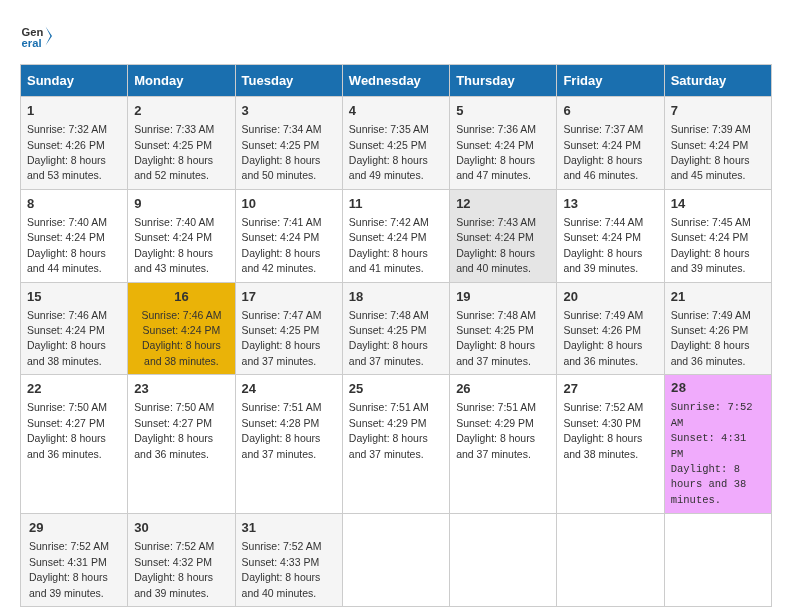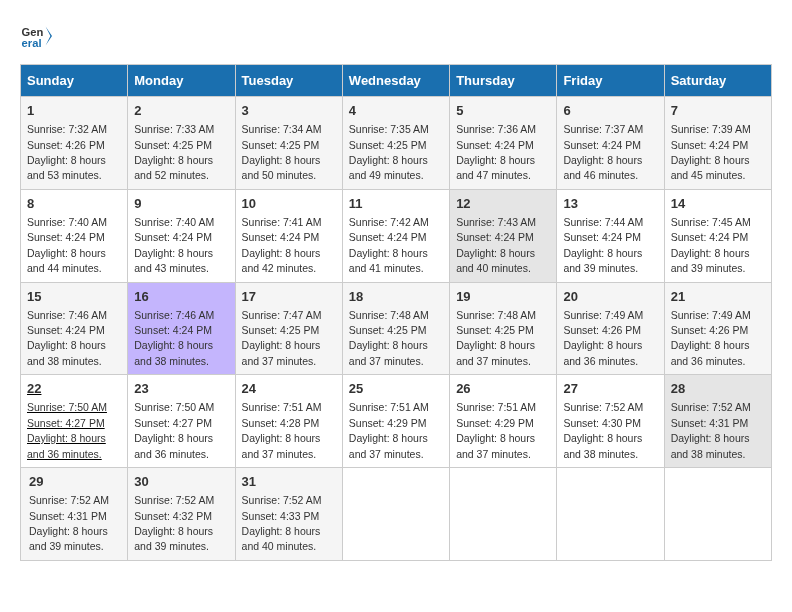--- a/index.html
+++ b/index.html
@@ -151,47 +151,47 @@
         <td style="background: #e5e5e5;"><span class="day-num">12</span>
 <span class="day-info">Sunrise: 7:43 AM<br>Sunset: 4:24 PM<br>Daylight: 8 hours and 40 minutes.</span></td>
         <td style="background: rgb(255, 255, 255);"><span class="day-num">13</span>
 <span class="day-info">Sunrise: 7:44 AM<br>Sunset: 4:24 PM<br>Daylight: 8 hours and 39 minutes.</span></td>
         <td style="background: rgb(255, 255, 255);"><span class="day-num">14</span>
 <span class="day-info">Sunrise: 7:45 AM<br>Sunset: 4:24 PM<br>Daylight: 8 hours and 39 minutes.</span></td>
       </tr>
       <tr>
         <td style="background: rgb(245, 245, 245); margin-top: 8px;"><span class="day-num">15</span>
 <span class="day-info">Sunrise: 7:46 AM<br>Sunset: 4:24 PM<br>Daylight: 8 hours and 38 minutes.</span></td>
-        <td style="background: #c4b5fd;"><span class="day-num">16</span>
+        <td style="background: #eab308; text-align: center;"><span class="day-num">16</span>
 <span class="day-info">Sunrise: 7:46 AM<br>Sunset: 4:24 PM<br>Daylight: 8 hours and 38 minutes.</span></td>
         <td style="background: rgb(245, 245, 245);"><span class="day-num">17</span>
 <span class="day-info">Sunrise: 7:47 AM<br>Sunset: 4:25 PM<br>Daylight: 8 hours and 37 minutes.</span></td>
         <td style="background: rgb(245, 245, 245);"><span class="day-num">18</span>
 <span class="day-info">Sunrise: 7:48 AM<br>Sunset: 4:25 PM<br>Daylight: 8 hours and 37 minutes.</span></td>
         <td style="background: rgb(245, 245, 245);"><span class="day-num">19</span>
 <span class="day-info">Sunrise: 7:48 AM<br>Sunset: 4:25 PM<br>Daylight: 8 hours and 37 minutes.</span></td>
         <td style="background: rgb(245, 245, 245);"><span class="day-num">20</span>
 <span class="day-info">Sunrise: 7:49 AM<br>Sunset: 4:26 PM<br>Daylight: 8 hours and 36 minutes.</span></td>
         <td style="background: rgb(245, 245, 245);"><span class="day-num">21</span>
 <span class="day-info">Sunrise: 7:49 AM<br>Sunset: 4:26 PM<br>Daylight: 8 hours and 36 minutes.</span></td>
       </tr>
       <tr>
-        <td style="background: rgb(255, 255, 255); text-decoration: underline;"><span class="day-num">22</span>
+        <td style="background: rgb(255, 255, 255);"><span class="day-num">22</span>
 <span class="day-info">Sunrise: 7:50 AM<br>Sunset: 4:27 PM<br>Daylight: 8 hours and 36 minutes.</span></td>
         <td style="background: rgb(255, 255, 255);"><span class="day-num">23</span>
 <span class="day-info">Sunrise: 7:50 AM<br>Sunset: 4:27 PM<br>Daylight: 8 hours and 36 minutes.</span></td>
         <td style="background: rgb(255, 255, 255);"><span class="day-num">24</span>
 <span class="day-info">Sunrise: 7:51 AM<br>Sunset: 4:28 PM<br>Daylight: 8 hours and 37 minutes.</span></td>
         <td style="background: rgb(255, 255, 255); margin-left: 38px;"><span class="day-num">25</span>
 <span class="day-info">Sunrise: 7:51 AM<br>Sunset: 4:29 PM<br>Daylight: 8 hours and 37 minutes.</span></td>
         <td style="background: rgb(255, 255, 255);"><span class="day-num">26</span>
 <span class="day-info">Sunrise: 7:51 AM<br>Sunset: 4:29 PM<br>Daylight: 8 hours and 37 minutes.</span></td>
         <td style="background: rgb(255, 255, 255);"><span class="day-num">27</span>
 <span class="day-info">Sunrise: 7:52 AM<br>Sunset: 4:30 PM<br>Daylight: 8 hours and 38 minutes.</span></td>
-        <td style="background: #e5e5e5;"><span class="day-num">28</span>
+        <td style="background: #f0abfc; font-family: Liberation Mono, monospace;"><span class="day-num">28</span>
 <span class="day-info">Sunrise: 7:52 AM<br>Sunset: 4:31 PM<br>Daylight: 8 hours and 38 minutes.</span></td>
       </tr>
       <tr>
         <td style="background: rgb(245, 245, 245); padding-left: 8px;"><span class="day-num">29</span>
 <span class="day-info">Sunrise: 7:52 AM<br>Sunset: 4:31 PM<br>Daylight: 8 hours and 39 minutes.</span></td>
         <td style="background: rgb(245, 245, 245);"><span class="day-num">30</span>
 <span class="day-info">Sunrise: 7:52 AM<br>Sunset: 4:32 PM<br>Daylight: 8 hours and 39 minutes.</span></td>
         <td style="background: rgb(245, 245, 245);"><span class="day-num">31</span>
 <span class="day-info">Sunrise: 7:52 AM<br>Sunset: 4:33 PM<br>Daylight: 8 hours and 40 minutes.</span></td>
         <td class="empty-cell"></td>

